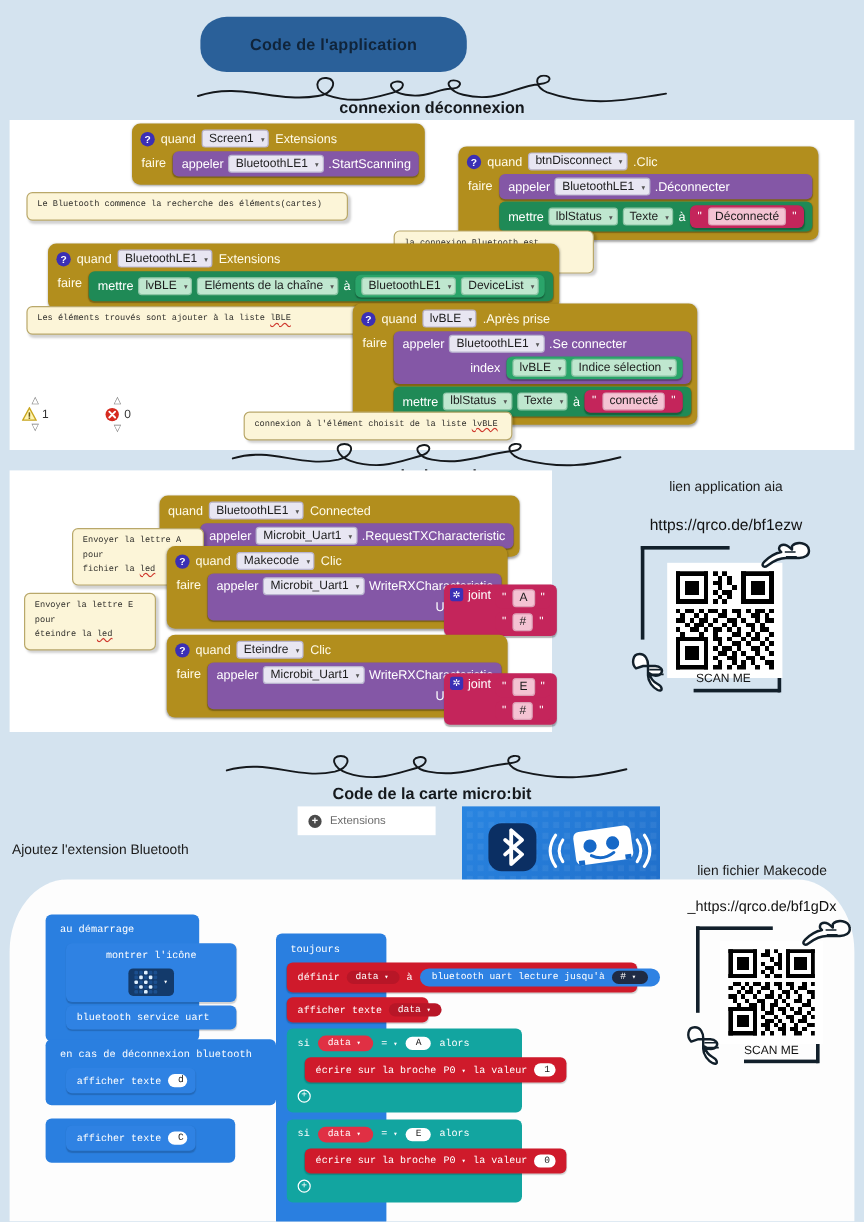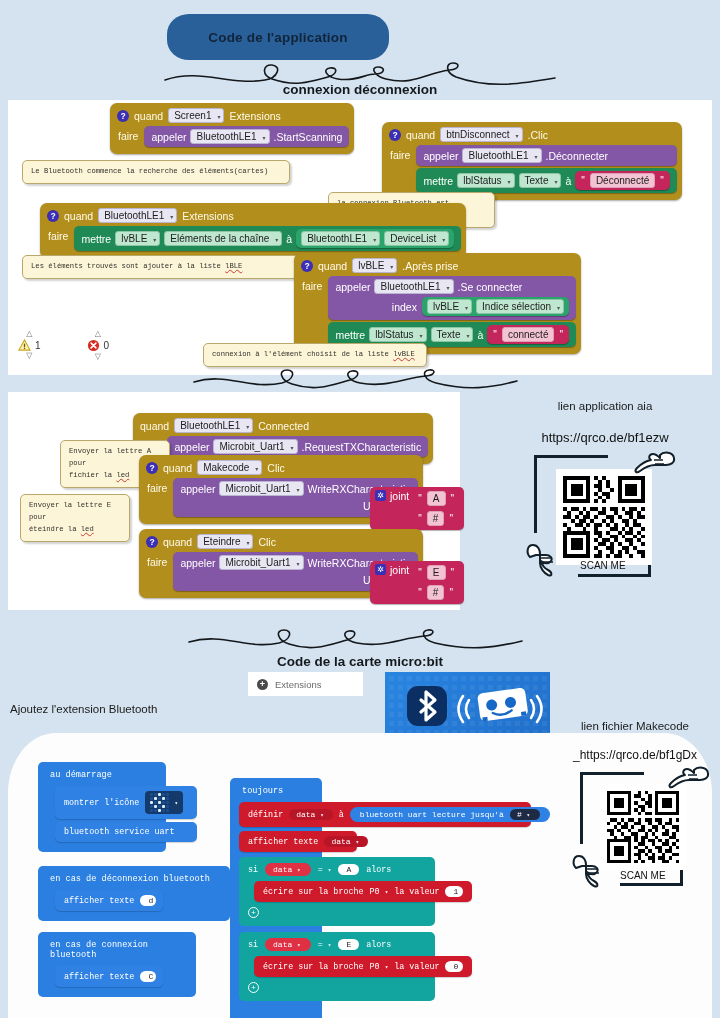--- a/index.html
+++ b/index.html
@@ -643,21 +643,21 @@
   </svg>
 </div>
 
 <div class="abs" style="left:10px;top:703px;font-size:11.5px;color:#1b1b1b;">Ajoutez l'extension Bluetooth</div>
 
 <div class="abs canvas-panel" id="panel3"></div>
 
 <div class="mc mc-wrap mc-blue" style="left:38px;top:762px;width:128px;">
   <div class="mc-head">au démarrage</div>
   <div style="margin-left:9px;display:flex;flex-direction:column;gap:3px;">
-    <div class="mc-stmt mc-b" style="width:142px;">
+    <div class="mc-stmt mc-b" style="width:142px;flex-direction:column;">
       <span>montrer l'icône</span>
       <span class="mc-ddark" style="display:flex;align-items:center;gap:5px;">
         <span class="led-grid">
           <i></i>
             <i></i>
             <i class="on"></i>
             <i></i>
             <i></i>
           <i></i>
             <i class="on"></i>
@@ -693,21 +693,20 @@
   <div class="mc-head">en cas de déconnexion bluetooth</div>
   <div style="margin-left:9px;">
     <div class="mc-stmt mc-b" style="width:108px;">
       <span>afficher texte</span>
       <span class="mc-oval">d</span>
     </div>
   </div>
 </div>
 
 <div class="mc mc-wrap mc-blue" style="left:38px;top:932px;width:158px;">
-  <div class="mc-head">en cas de connexion bluetooth</div>
   <div style="margin-left:9px;">
     <div class="mc-stmt mc-b" style="width:108px;">
       <span>afficher texte</span>
       <span class="mc-oval">C</span>
     </div>
   </div>
 </div>
 
 <div class="mc mc-wrap mc-blue" style="left:230px;top:778px;width:92px;padding-bottom:220px;">
   <div class="mc-head">toujours</div>

